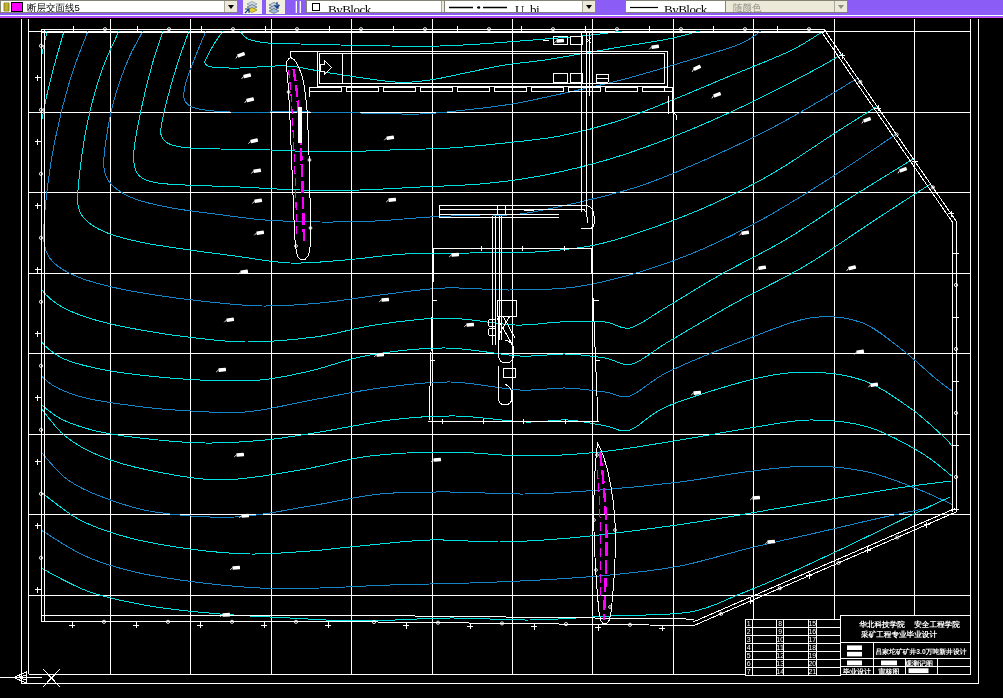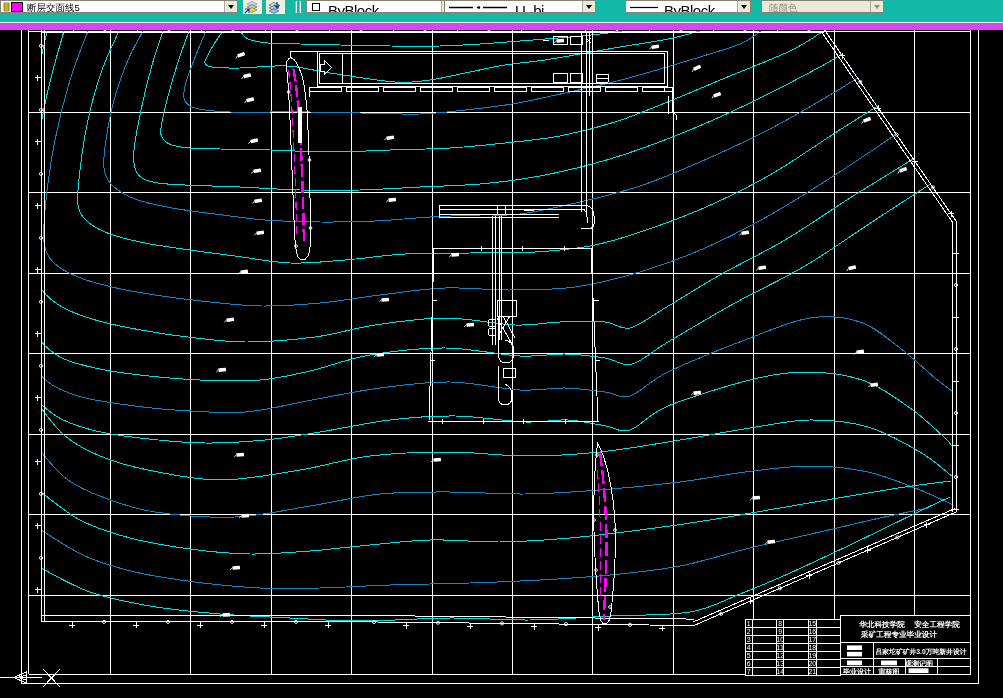--- a/index.html
+++ b/index.html
@@ -1,22 +1,22 @@
 <!DOCTYPE html>
 <html><head><meta charset="utf-8"><style>
 html,body{margin:0;padding:0;background:#000;width:1003px;height:698px;overflow:hidden}
 *{box-sizing:border-box}
-#tb{position:absolute;left:0;top:0;width:1003px;height:30px;background:#14b8a6;
- border-bottom:6px solid #d946ef;font-family:"Liberation Sans",sans-serif}
+#tb{position:absolute;left:0;top:0;width:1003px;height:18px;background:#8b5cf6;
+ border-bottom:1px solid #d946ef;font-family:"Liberation Sans",sans-serif}
 #tb:after{content:"";position:absolute;left:0;bottom:1px;width:100%;height:1px;background:#fff}
 .combo{position:absolute;top:0;height:13px;border:1px solid #858376;background:#fff}
 .combo.dis{background:#ece9d8}
 .fld{position:absolute;top:0;height:11px;background:#fff;overflow:hidden}
 .t{position:absolute;top:0.5px;font-size:9.5px;color:#000;white-space:nowrap}
-.tm{position:absolute;top:1px;font-size:15px;color:#000;white-space:nowrap;font-family:Liberation Sans, sans-serif;letter-spacing:-0.5px}
+.tm{position:absolute;top:1px;font-size:13px;color:#000;white-space:nowrap;font-family:Liberation Serif, serif;letter-spacing:-0.5px}
 .arr{position:absolute;right:0;top:0;width:13px;height:11px;background:#ece9d8;border-left:1px solid #aba99c;text-align:center}
 .arr i{position:absolute;left:3px;top:4px;width:0;height:0;border-left:3.5px solid transparent;border-right:3.5px solid transparent;border-top:4px solid #000}
 .btn{position:absolute;top:0;width:19px;height:14px;background:#f1efe2}
 .sep{position:absolute;top:1px;height:12px;width:2px;border-left:1px solid #aaa89b;border-right:1px solid #fff}
 </style></head>
 <body>
 <svg width="1003" height="681" viewBox="0 17 1003 681" style="position:absolute;left:0;top:17px;background:#000">
 <defs>
       <clipPath id="bnd">
         <polygon points="41,30 824,30 956,222 956,512 694,626 41,622"></polygon>
@@ -492,21 +492,21 @@
   <div class="fld" style="left:0;right:13px">
    <svg width="30" height="12" style="position:absolute;left:4px;top:0">
           <path d="M0,6.5 h28" stroke="#000" stroke-width="1.2"></path>
         </svg>
    <span class="tm" style="left:38px">ByBlock</span>
   </div>
   <div class="arr">
         <i></i>
       </div>
  </div>
- <div class="combo dis" style="left:761px;width:123px">
+ <div class="combo dis" style="left:725px;width:123px">
   <div class="fld" style="left:0;right:13px;background:#ece9d8">
    <span class="t" style="left:7px;color:#8e8d84">随颜色</span>
   </div>
   <div class="arr dis">
         <i style="border-top-color:#8e8d84"></i>
       </div>
  </div>
 </div>
 
 </body></html>

